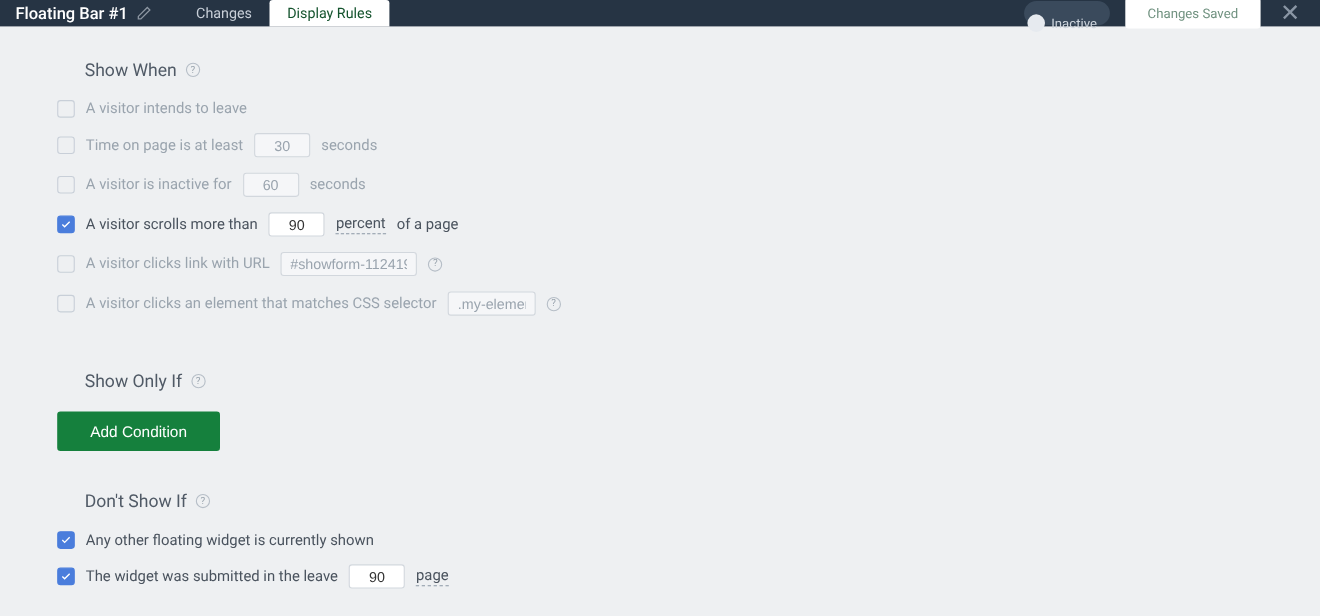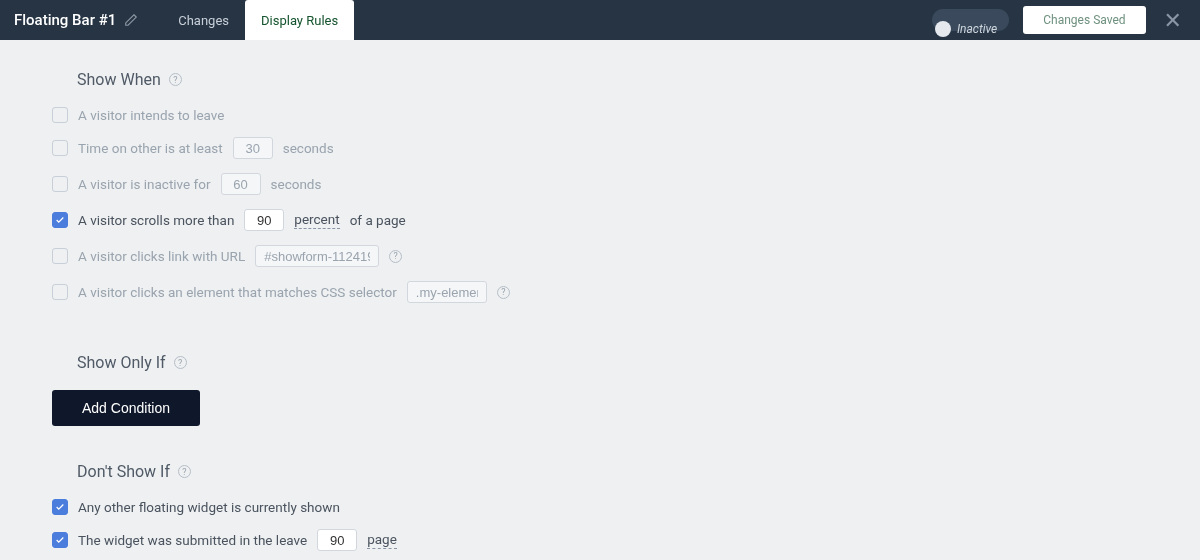--- a/index.html
+++ b/index.html
@@ -1,44 +1,44 @@
 <!DOCTYPE html>
 <html><head>
   <meta charset="utf-8">
   <style>
     * { box-sizing: border-box; margin: 0; padding: 0; }
     body { font-family: -apple-system, BlinkMacSystemFont, "Segoe UI", Roboto, sans-serif; background: #eef0f2; color: #444; font-size: 14px; width: 1200px; height: 560px; overflow: hidden; }
-    .topbar { background: #263444; height: 40px; display: flex; align-items: center; padding: 0 14px; color: #fff; }
+    .topbar { background: #263444; height: 24px; display: flex; align-items: center; padding: 0 14px; color: #fff; }
     .title { font-size: 15px; font-weight: 500; color: #fff; }
     .pencil { margin-left: 8px; opacity: .7; display: inline-flex; }
     .tabs { display: flex; margin-left: 24px; height: 100%; }
     .tab { padding: 0 16px; display: flex; align-items: center; font-size: 13px; color: #c8cfd8; cursor: pointer; }
     .tab.active { background: #fff; color: #14532d; border-top-left-radius: 3px; border-top-right-radius: 3px; }
     .top-actions { margin-left: auto; display: flex; align-items: center; gap: 14px; }
-    .toggle-pill { background: #3a4a5c; border-radius: 14px; height: 22px; padding: 17px 12px 0 3px; display: flex; align-items: center; gap: 6px; color: #cfd6de; font-size: 12px; font-style: italic; }
+    .toggle-pill { background: #3a4a5c; border-radius: 14px; height: 22px; padding: 17px 12px 0 3px; display: flex; align-items: center; gap: 6px; color: #cfd6de; font-size: 12px; }
     .toggle-knob { width: 16px; height: 16px; border-radius: 50%; background: #e6eaef; }
     .saved-btn { background: #ffffff; color: #6f917f; border-radius: 3px; height: 28px; padding: 0 20px; font-size: 12px; display: flex; align-items: center; }
     .close-x { font-size: 22px; color: #8a96a5; cursor: pointer; font-weight: 300; padding: 0 4px; }
     .content { padding: 30px 52px; height: 520px; overflow: hidden; }
     .section-head { display: flex; align-items: center; gap: 8px; margin-bottom: 18px; color: #505a66; font-size: 16px; margin-left: 25px; }
     .help-icon { width: 13px; height: 13px; border: 1px solid #b6bec7; border-radius: 50%; display: inline-flex; align-items: center; justify-content: center; font-size: 9px; color: #9aa4ae; }
     .rule-row { display: flex; align-items: center; gap: 10px; margin-bottom: 14px; font-size: 13.5px; flex-wrap: nowrap; }
     .rule-row.inactive { color: #9aa4ae; }
     .rule-row.active { color: #4a535e; }
     .check { width: 16px; height: 16px; border-radius: 3px; border: 1.5px solid #c8cfd8; display: inline-flex; align-items: center; justify-content: center; flex-shrink: 0; }
     .check.on { background: #4a7ddc; border-color: #4a7ddc; }
     .check.on svg { display: block; }
     .check svg { display: none; }
-    .num-input { width: 40px; height: 22px; border: 1px solid #d2d7dd; border-radius: 3px; background: #fff; text-align: center; font-size: 13px; color: #333; }
+    .num-input { width: 51px; height: 22px; border: 1px solid #d2d7dd; border-radius: 3px; background: #fff; text-align: center; font-size: 13px; color: #333; }
     .rule-row.inactive .num-input { background: #f5f6f8; color: #9aa4ae; }
     .text-input { height: 22px; border: 1px solid #d2d7dd; border-radius: 3px; background: #fff; padding: 0 8px; font-size: 13px; color: #333; }
     .rule-row.inactive .text-input { background: #f5f6f8; color: #9aa4ae; }
     .dd { border-bottom: 1px dashed #8a96a5; padding-bottom: 1px; cursor: pointer; display: inline-flex; align-items: center; gap: 3px; }
     .section-spacer { height: 36px; }
-    .btn-primary { background: #0f172a; color: #fff; border: none; border-radius: 3px; padding: 10px 30px; font-size: 14px; cursor: pointer; }
+    .btn-primary { background: #15803d; color: #fff; border: none; border-radius: 3px; padding: 10px 30px; font-size: 14px; cursor: pointer; }
   </style>
 </head>
 <body>
 
 <div class="topbar">
   <span class="title">Floating Bar #1</span>
   <span class="pencil">
     <svg width="14" height="14" viewBox="0 0 24 24" fill="none" stroke="#b8c0ca" stroke-width="2">
         <path d="M17 3l4 4L7 21H3v-4L17 3z"></path>
       </svg>
@@ -65,21 +65,21 @@
     <span class="help-icon">?</span>
   </div>
 
   <div class="rule-row inactive">
     <span class="check"></span>
     <span>A visitor intends to leave</span>
   </div>
 
   <div class="rule-row inactive">
     <span class="check"></span>
-    <span>Time on other is at least</span>
+    <span>Time on page is at least</span>
     <input class="num-input" value="30" style="">
     <span>seconds</span>
   </div>
 
   <div class="rule-row inactive">
     <span class="check"></span>
     <span>A visitor is inactive for</span>
     <input class="num-input" value="60" style="">
     <span>seconds</span>
   </div>

